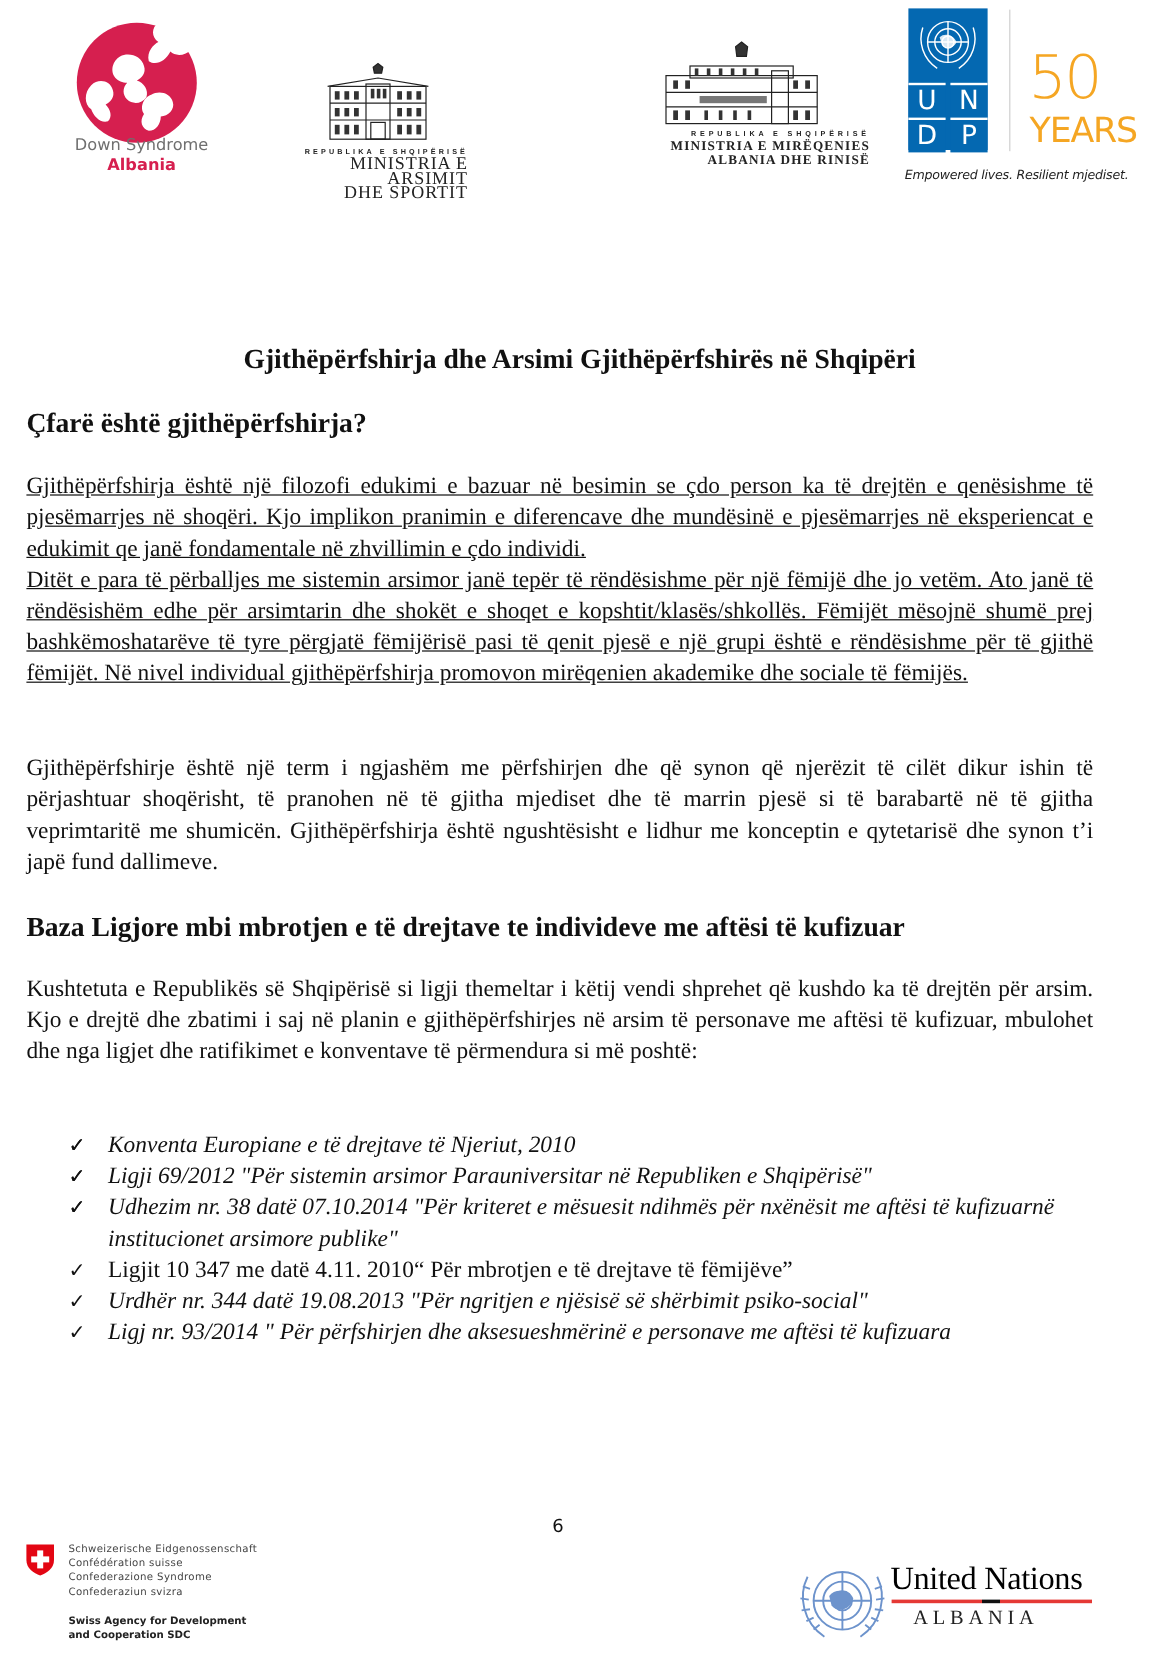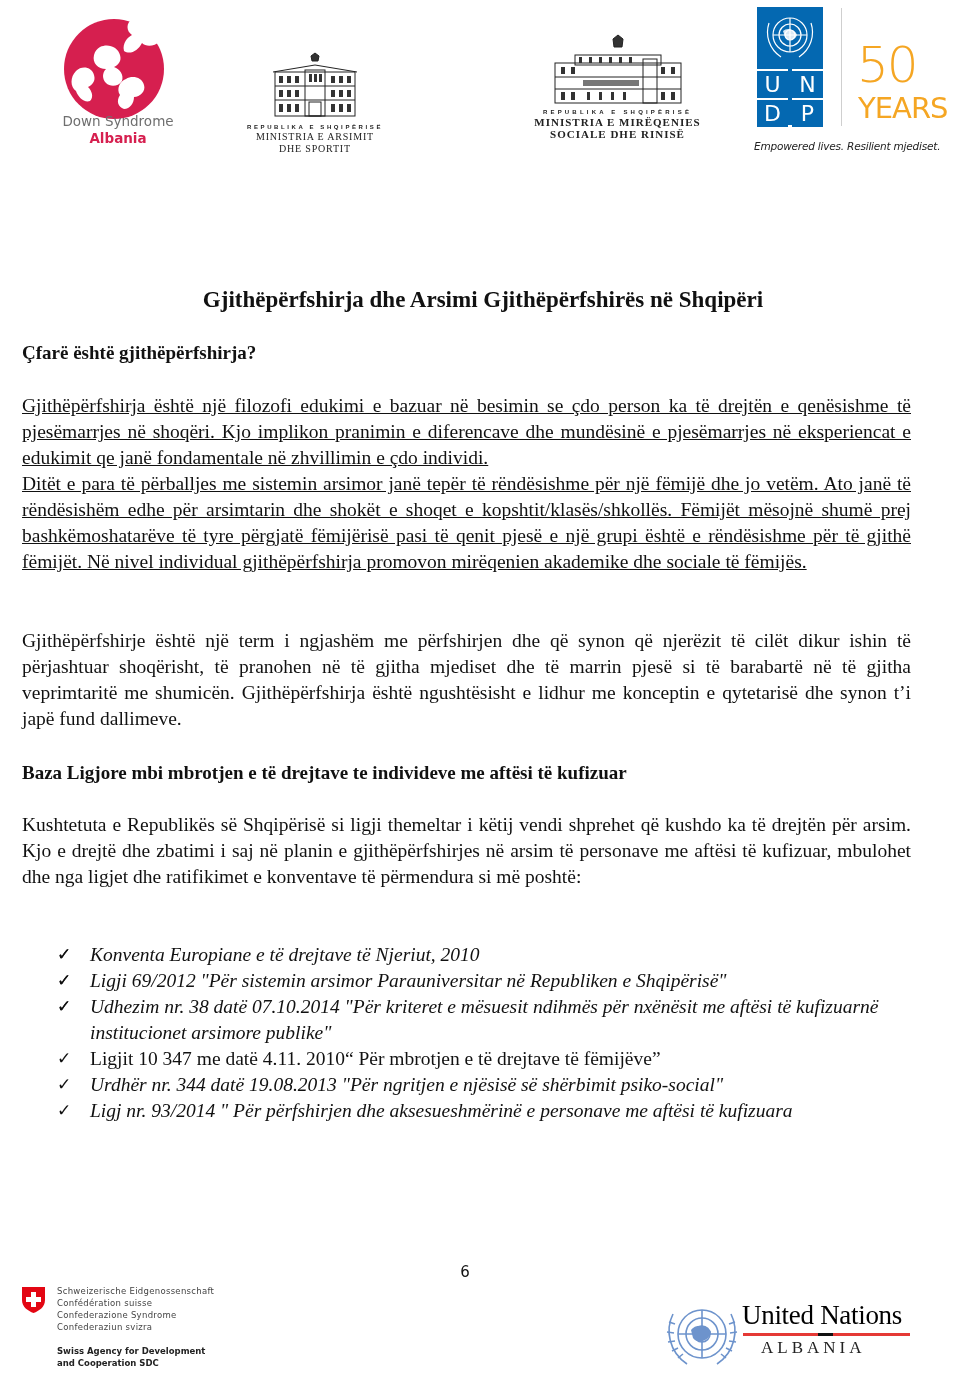--- a/index.html
+++ b/index.html
@@ -5,41 +5,41 @@
     html, body { margin: 0; padding: 0; background: #ffffff; }
     body { width: 966px; height: 1379px; position: relative; overflow: hidden; font-family: "Liberation Serif", serif; color: #111; }
 
     
     .logo { position: absolute; }
     .ds-logo { left: 48px; top: 14px; width: 140px; height: 135px; }
     .ds-circle { position: absolute; left: 14px; top: 3px; width: 104px; height: 104px; }
     .ds-name { position: absolute; left: 0; top: 100px; width: 140px; text-align: center; font-family: "DejaVu Sans", sans-serif; font-size: 13.5px; color: #6f6f6f; line-height: 15px; }
     .ds-country { position: absolute; left: 0; top: 117px; width: 140px; text-align: center; font-family: "DejaVu Sans", sans-serif; font-size: 13.5px; font-weight: bold; color: #d61f4f; line-height: 15px; }
 
-    .ministry { text-align: center; }
+    .ministry { text-align: right; }
     .mas-logo { left: 240px; top: 52px; width: 150px; height: 110px; }
     .mms-logo { left: 510px; top: 33px; width: 215px; height: 115px; }
     .ministry svg { display: block; margin: 0 auto; }
     .rep-label { font-family: "Liberation Sans", sans-serif; font-size: 6px; letter-spacing: 2.6px; font-weight: bold; color: #222; margin-top: 3px; line-height: 8px; }
-    .min-name { font-family: "Liberation Serif", serif; font-size: 10px; letter-spacing: 0.8px; color: #222; line-height: 12px; }
+    .min-name { font-family: "Liberation Serif", serif; font-size: 15px; letter-spacing: 0.8px; color: #222; line-height: 12px; }
     .mms-logo .min-name { font-size: 11px; font-weight: bold; letter-spacing: 1px; }
     .mms-logo .rep-label { letter-spacing: 3.2px; }
 
     .undp-logo { left: 754px; top: 6px; width: 200px; height: 150px; }
     .undp-box { position: absolute; left: 3px; top: 1px; width: 66px; height: 118px; background: #0468b1; }
     .undp-emblem { position: absolute; left: 0; top: 0; width: 66px; height: 60px; }
     .undp-letter { position: absolute; width: 31px; height: 27px; background: #0468b1; color: #fff; font-family: "DejaVu Sans", sans-serif; font-size: 22px; line-height: 27px; text-align: center; border-top: 2px solid #fff; }
     .undp-sep { position: absolute; left: 87px; top: 2px; width: 1px; height: 118px; background: #cfcfcf; }
     .undp-50 { position: absolute; left: 103px; top: 34px; font-family: "DejaVu Sans", sans-serif; font-size: 50px; line-height: 50px; color: #f5a623; letter-spacing: -2px; font-weight: 300; }
     .undp-years { position: absolute; left: 104px; top: 86px; font-family: "DejaVu Sans", sans-serif; font-size: 29px; line-height: 32px; color: #f5a623; letter-spacing: -1px; }
     .undp-tagline { position: absolute; left: 0; top: 134px; font-family: "DejaVu Sans", sans-serif; font-style: italic; font-size: 10.5px; color: #222; white-space: nowrap; letter-spacing: -0.2px; }
 
     
     .doc-title { position: absolute; left: 0; top: 286px; width: 966px; text-align: center; font-weight: bold; font-size: 23px; line-height: 28px; }
-    .h2 { position: absolute; left: 22px; font-weight: bold; font-size: 19px; line-height: 24px; }
+    .h2 { position: absolute; left: 22px; font-weight: bold; font-size: 23px; line-height: 24px; }
     .para { position: absolute; left: 22px; width: 889px; font-size: 19.5px; line-height: 26px; text-align: justify; }
     .para p { margin: 0; text-decoration: underline; }
     .para.italic { }
 
     .law-list { position: absolute; left: 57px; top: 942px; width: 860px; list-style: none; margin: 0; padding: 0; font-size: 19.5px; line-height: 26px; }
     .law-list li { position: relative; padding-left: 33px; }
     .law-list li .check { position: absolute; left: 0; top: 0; font-style: normal; font-size: 17px; }
     .law-list li.it .txt { font-style: italic; }
 
     .page-num { position: absolute; left: 0; top: 1263px; width: 930px; text-align: center; font-family: "DejaVu Sans", sans-serif; font-size: 15px; color: #111; }
@@ -140,21 +140,21 @@
         <rect x="118" y="59" width="4" height="8"></rect>
         <rect x="128" y="59" width="4" height="8"></rect>
       <rect x="44" y="59" width="3" height="8"></rect>
         <rect x="56" y="59" width="3" height="8"></rect>
         <rect x="68" y="59" width="3" height="8"></rect>
         <rect x="80" y="59" width="3" height="8"></rect>
     </g>
   </svg>
   <div class="rep-label">REPUBLIKA E SHQIPËRISË</div>
   <div class="min-name">MINISTRIA E MIRËQENIES</div>
-  <div class="min-name">SOCIALE DHE RINISË</div>
+  <div class="min-name">ALBANIA DHE RINISË</div>
 </div>
 
 <div class="logo undp-logo">
   <div class="undp-box">
     <svg class="undp-emblem" viewBox="0 0 66 60">
       <g fill="none" stroke="#ffffff" stroke-width="1.2">
         <circle cx="33" cy="28" r="17"></circle>
         <circle cx="33" cy="28" r="11"></circle>
         <circle cx="33" cy="28" r="5"></circle>
         <line x1="16" y1="28" x2="50" y2="28"></line>

